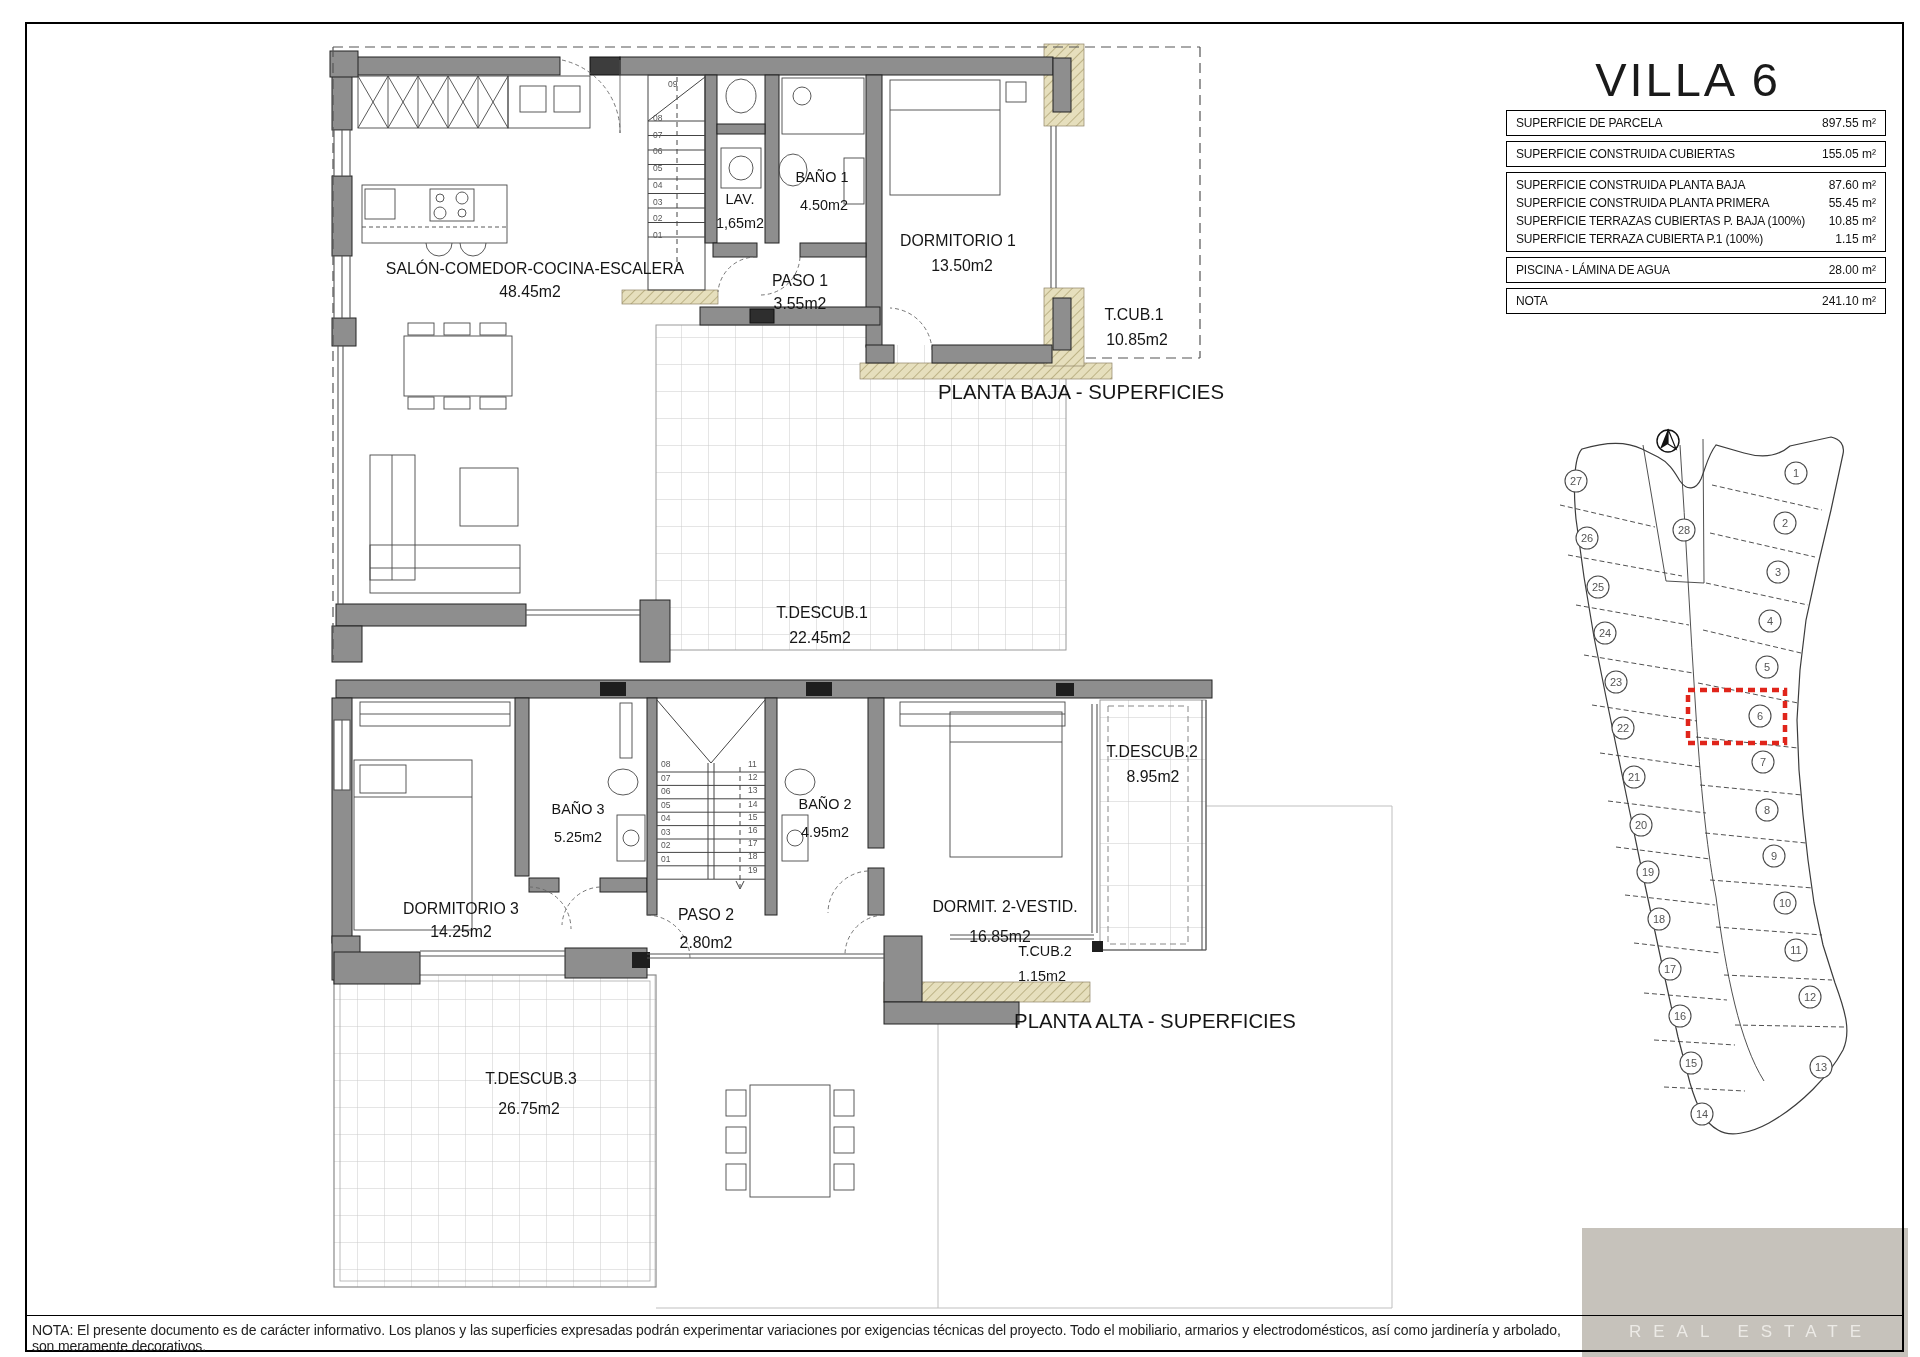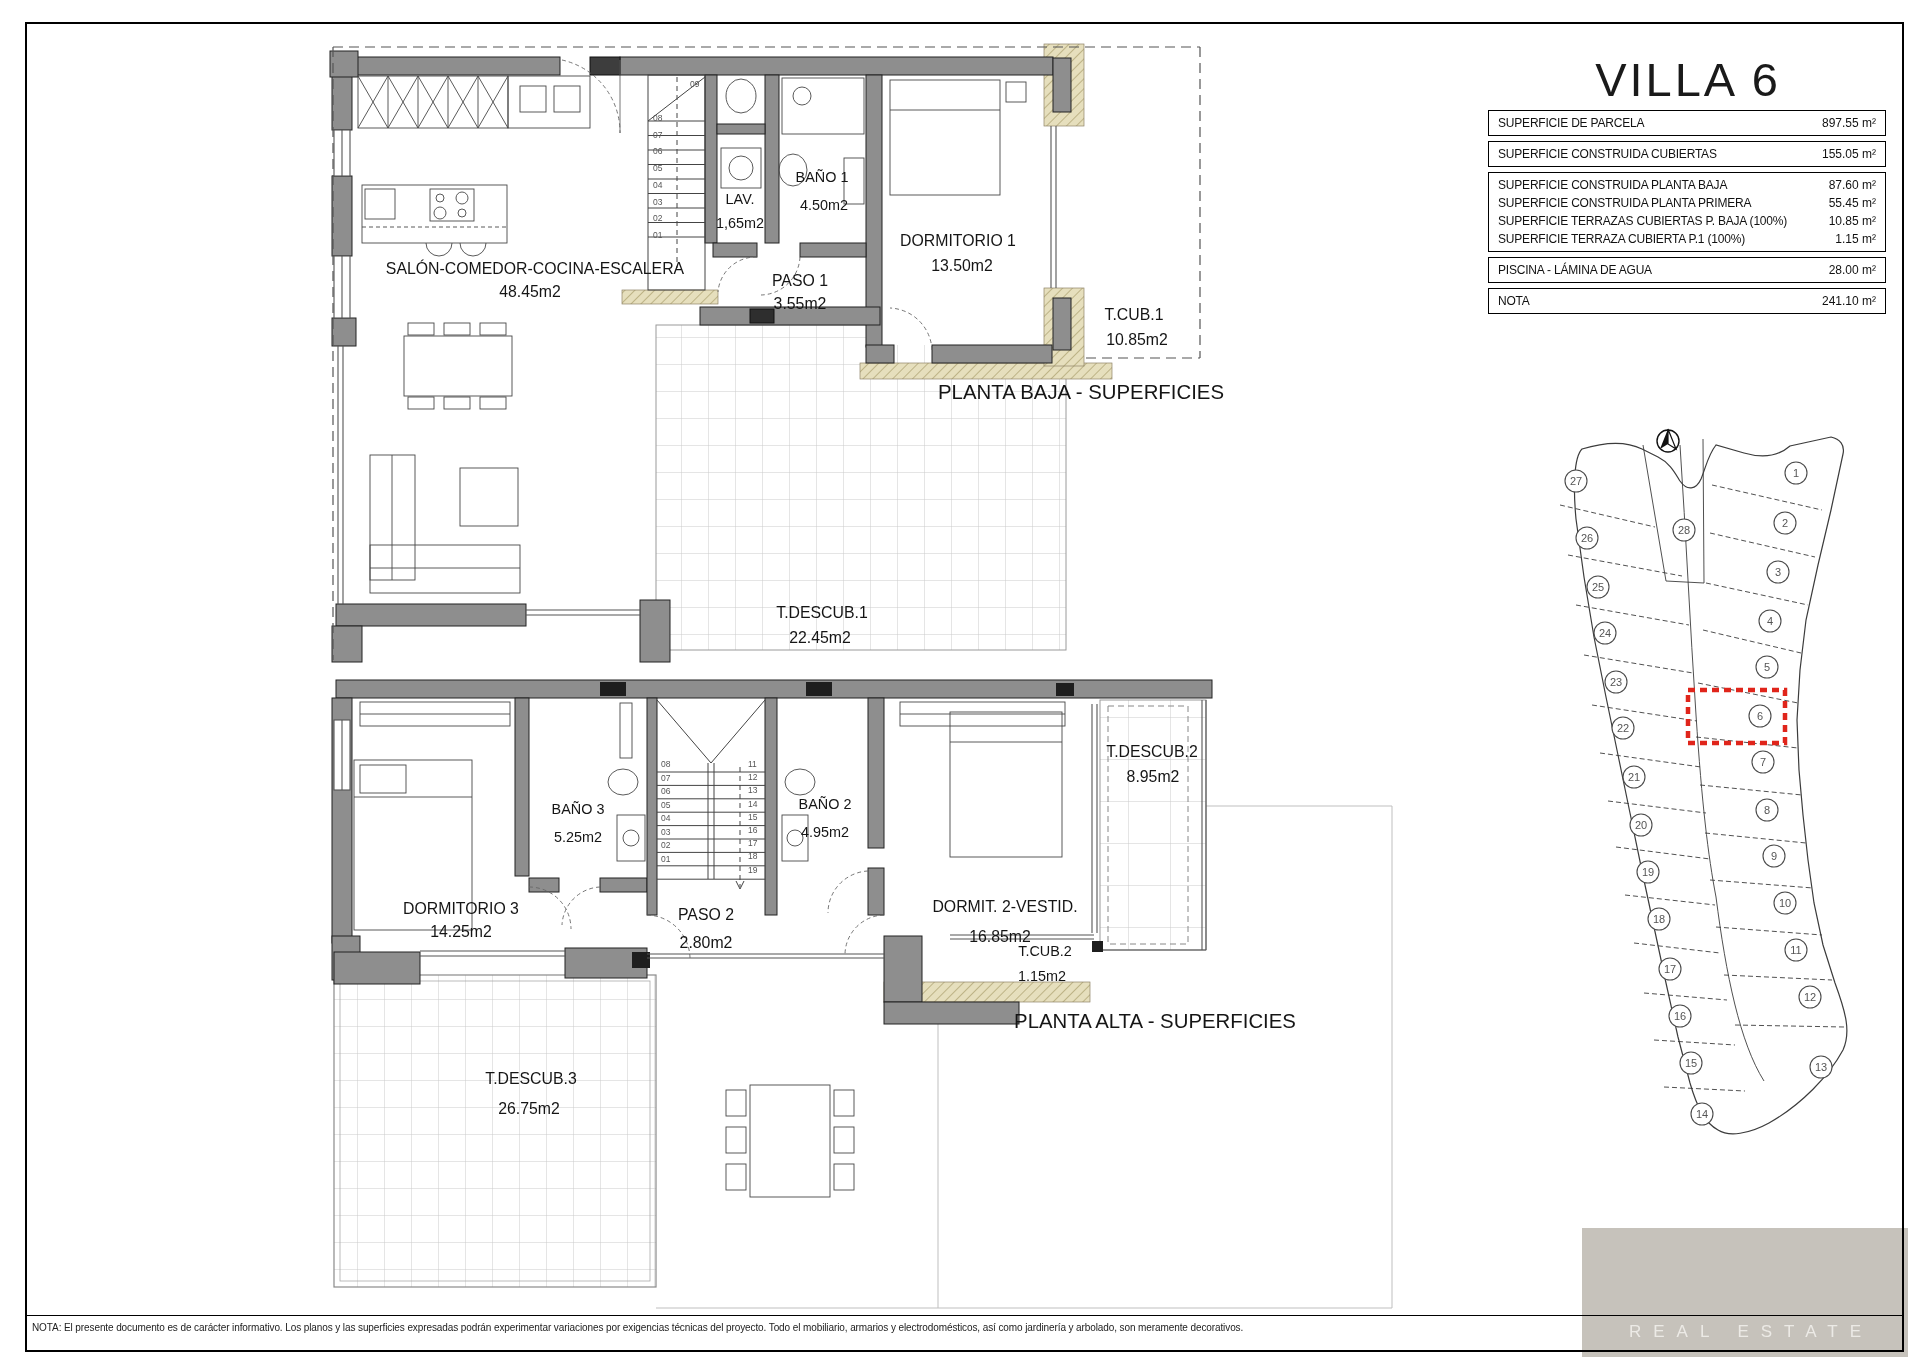--- a/index.html
+++ b/index.html
@@ -15,26 +15,26 @@
   .lbl.sm{font-size:15px;}
   .cap{position:absolute;transform:translate(-50%,-50%) scaleX(.97);white-space:nowrap;
        font-size:21px;color:#151515;z-index:5;}
   
   .stairs-col{position:absolute;z-index:6;}
   .stairs-col span{position:absolute;left:0;font-size:8.5px;color:#555;line-height:1;}
   .stair-top{position:absolute;font-size:8.5px;color:#555;z-index:6;}
   
   #title{left:1490px;top:52px;width:396px;text-align:center;font-size:47px;letter-spacing:3px;color:#1a1a1a;}
   #surface-groups{left:1488px;top:110px;width:398px;}
-  .tgroup{border:1.4px solid #000;margin-bottom:5px;padding:3px 0;background:#fff;}
+  .tgroup{border:1.4px solid #000;margin-bottom:5px;padding:3px 0;background:#fff;margin-left:18px;}
   .trow{display:flex;align-items:center;height:18px;padding:0 9px;font-size:12px;color:#111;}
   .trow .tl{flex:1;letter-spacing:-0.2px;}
   .trow .tv{text-align:right;}
   
-  #note-text{left:32px;top:1322px;width:1540px;font-size:10px;color:#222;letter-spacing:-0.1px;z-index:42;}
+  #note-text{left:32px;top:1322px;width:1540px;font-size:14px;color:#222;letter-spacing:-0.1px;z-index:42;}
   
   #logo-box{left:1582px;top:1228px;width:326px;height:129px;background:#c6c2bb;z-index:39;text-align:center;}
   #logo-name{position:absolute;left:0;top:8px;width:100%;font-family:"Liberation Serif",serif;
              font-size:60px;font-weight:400;color:#fdfdfd;letter-spacing:14px;text-indent:14px;}
   #logo-tag{position:absolute;left:0;top:94px;width:100%;font-size:17px;color:#eceae6;letter-spacing:12px;text-indent:12px;text-align:center;}
   svg{position:absolute;overflow:visible;}
   svg text{font-family:"Liberation Sans",sans-serif;}
 </style>
 </head>
 <body>
@@ -332,21 +332,21 @@
 <div class="lbl" style="left:1005px;top:906px">DORMIT. 2-VESTID.</div>
 <div class="lbl" style="left:1000px;top:936px">16.85m2</div>
 <div class="lbl sm" style="left:1045px;top:950px">T.CUB.2</div>
 <div class="lbl sm" style="left:1042px;top:975px">1.15m2</div>
 <div class="lbl" style="left:1152px;top:751px">T.DESCUB.2</div>
 <div class="lbl" style="left:1153px;top:776px">8.95m2</div>
 <div class="lbl" style="left:531px;top:1078px">T.DESCUB.3</div>
 <div class="lbl" style="left:529px;top:1108px">26.75m2</div>
 <div class="cap" style="left:1155px;top:1021px">PLANTA ALTA - SUPERFICIES</div>
 
-<span class="stair-top" style="left:690px;top:79px">09</span>
+<span class="stair-top" style="left:668px;top:79px">09</span>
 <div class="stairs-col" id="stairs-ground" style="left:653px;top:114px">
     <span style="top: 0px;">08</span>
     <span style="top: 16.7px;">07</span>
     <span style="top: 33.4px;">06</span>
     <span style="top: 50.1px;">05</span>
     <span style="top: 66.8px;">04</span>
     <span style="top: 83.5px;">03</span>
     <span style="top: 100.2px;">02</span>
     <span style="top: 116.9px;">01</span>
   </div>

